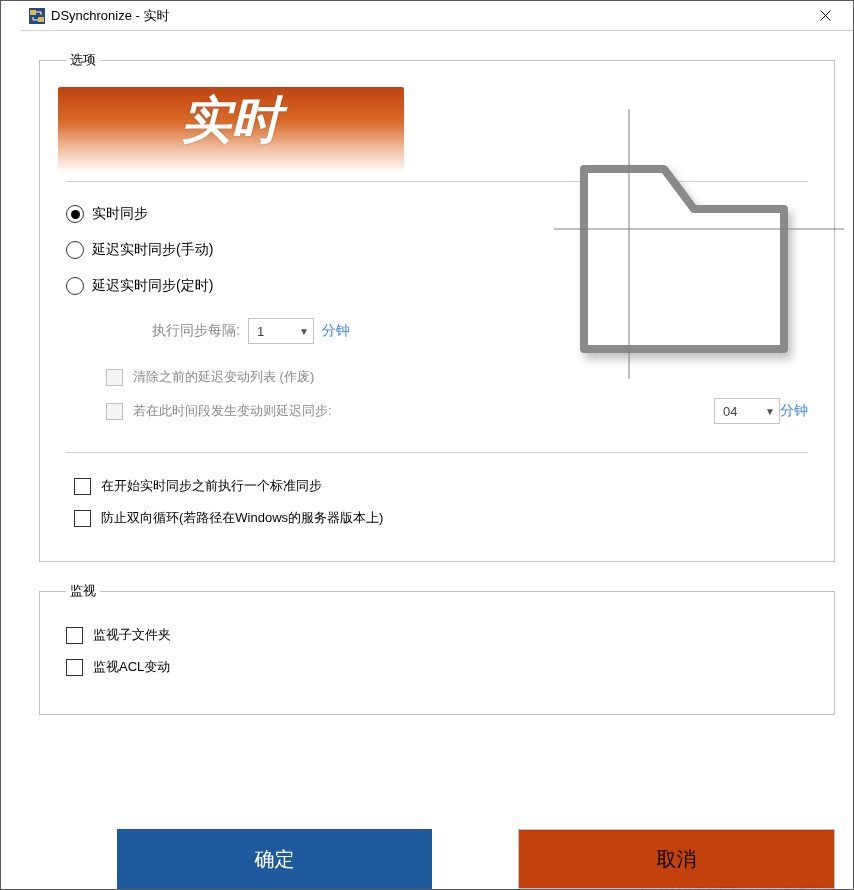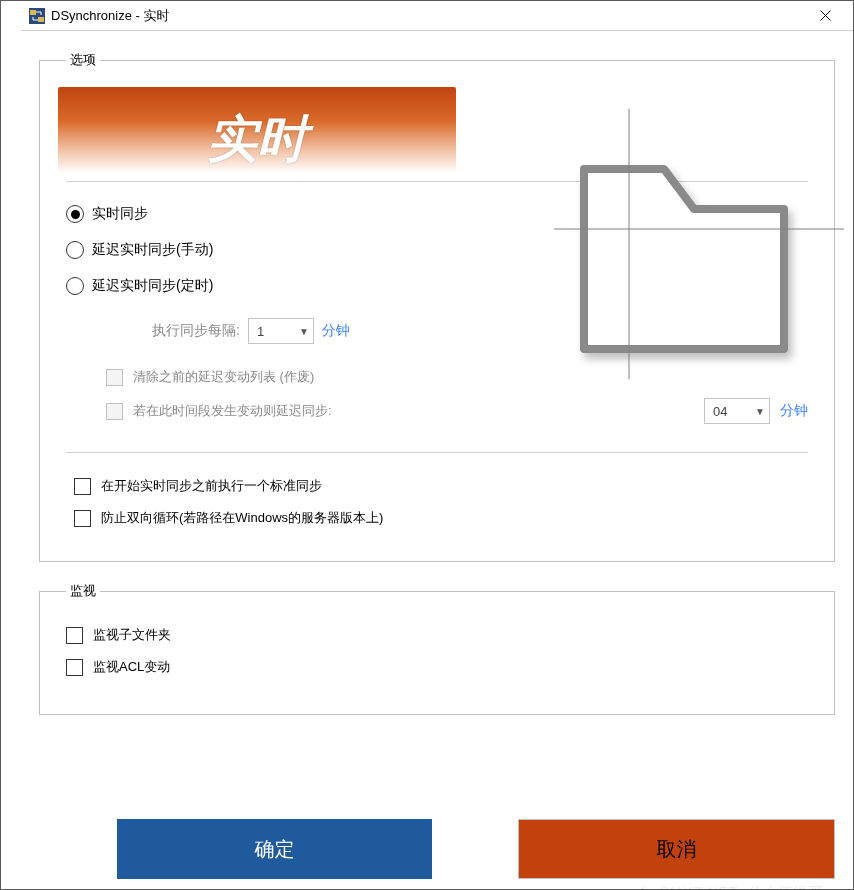--- a/index.html
+++ b/index.html
@@ -54,26 +54,26 @@
     margin: 20px 0 0 0;
     padding: 18px 26px 26px 26px;
     position: relative;
   }
   legend {
     font-size: 13px;
     padding: 0 4px;
   }
 
   .banner {
-    width: 398px;
+    width: 346px;
     height: 86px;
     border-radius: 2px;
     background: linear-gradient(to bottom, #c04410 0%, #d96a2a 40%, #f1bfa1 72%, #ffffff 100%);
     display: flex;
-    align-items: flex-end;
+    align-items: flex-start;
     justify-content: center;
     margin-left: -8px;
   }
   .banner-text {
     color: #fff;
     font-size: 50px;
     font-style: italic;
     font-family: "STKaiti", "KaiTi", "Microsoft YaHei", serif;
     font-weight: bold;
     text-shadow: 0 0 2px rgba(0,0,0,0.25);
@@ -153,37 +153,36 @@
     background: #fff;
     display: inline-block;
   }
 
   .delayed-block { margin: 18px 0 0 40px; }
 
   .delayed-extra {
     display: flex;
     align-items: center;
     margin-top: 4px;
-    gap: 10px;
   }
   .delayed-extra .spacer { flex: 1; }
 
   hr.sep2 {
     border: none;
     border-top: 1px solid #d0d0d0;
     margin: 26px 0 18px 0;
   }
 
   .bottom-checks .check-row { margin-left: 8px; }
 
   .monitor-fieldset { padding-bottom: 30px; }
 
   .button-row {
     position: absolute;
-    left: 18px; right: 18px; bottom: 30px;
+    left: 18px; right: 18px; bottom: 20px;
     display: flex;
     gap: 8px;
   }
   .button-row .gap { width: 70px; }
   .btn {
     flex: 1;
     height: 60px;
     display: flex;
     align-items: center;
     justify-content: center;

